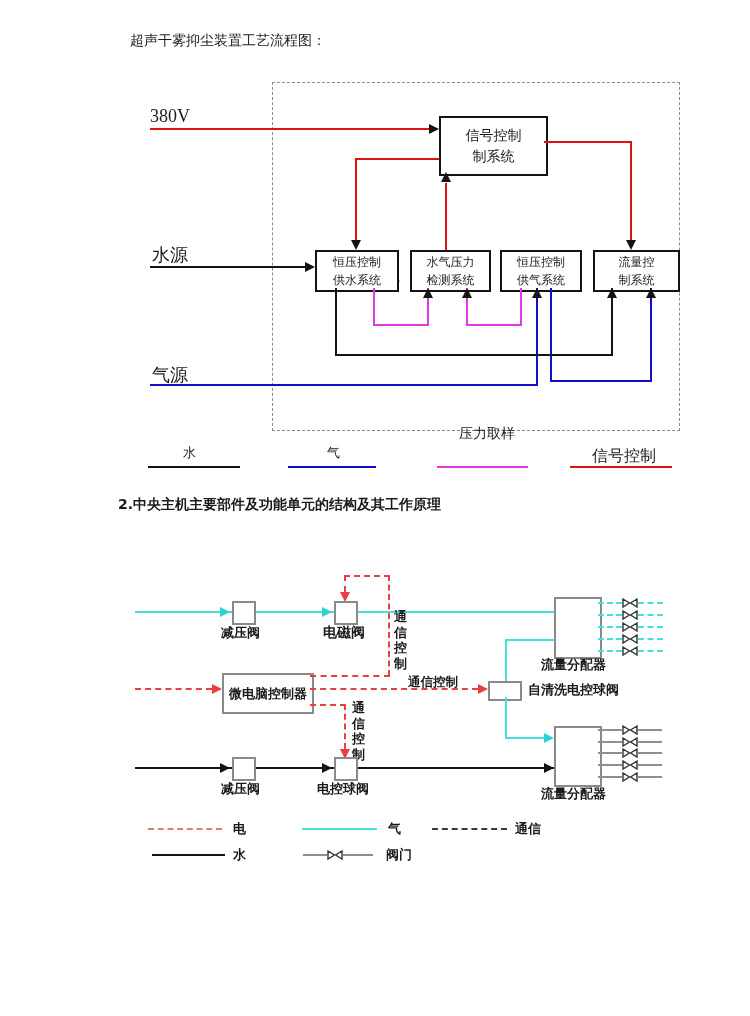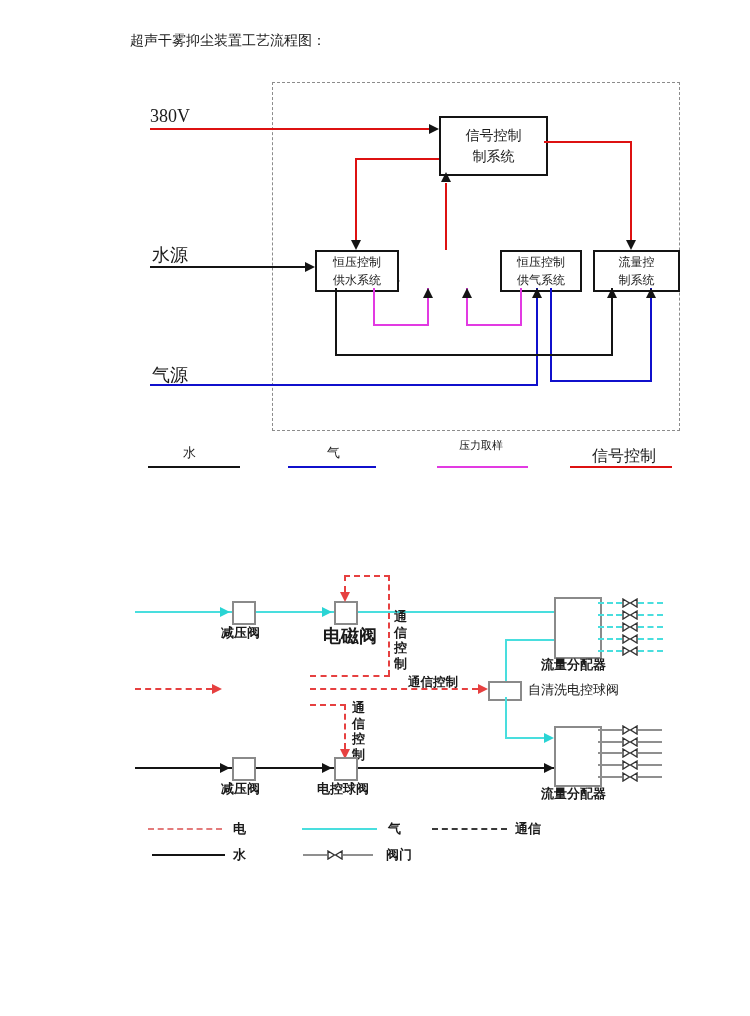--- a/index.html
+++ b/index.html
@@ -64,20 +64,22 @@
 
   <div class="hl c-red" style="left:544px;top:141px;width:88px;"></div>
   <div class="vl c-red" style="left:630px;top:141px;height:99px;"></div>
   <div class="ar ar-d" style="left:626px;top:240px;"></div>
 
   <div class="vl c-red" style="left:445px;top:183px;height:67px;"></div>
   <div class="ar ar-u" style="left:441px;top:172px;"></div>
 
   <div class="box1" style="left:315px;top:250px;width:80px;height:38px;">恒压控制
 供水系统</div>
+  <div class="box1" style="left:410px;top:250px;width:77px;height:38px;">水气压力
+检测系统</div>
   <div class="box1" style="left:500px;top:250px;width:78px;height:38px;">恒压控制
 供气系统</div>
   <div class="box1" style="left:593px;top:250px;width:83px;height:38px;">流量控
 制系统</div>
   <div class="txt serif" style="left:396px;top:268px;font-size:12px;">、</div>
 
   <div class="txt serif" style="left:152px;top:243px;font-size:18px;">水源</div>
   <div class="hl c-blk" style="left:150px;top:266px;width:155px;"></div>
   <div class="ar ar-r" style="left:305px;top:262px;"></div>
 
@@ -104,48 +106,50 @@
   <div class="vl c-mag" style="left:520px;top:288px;height:38px;"></div>
   <div class="hl c-mag" style="left:466px;top:324px;width:56px;"></div>
   <div class="vl c-mag" style="left:466px;top:288px;height:38px;"></div>
   <div class="ar ar-u" style="left:462px;top:288px;"></div>
 
   <div class="hl c-blk" style="left:148px;top:466px;width:92px;"></div>
   <div class="txt serif lg-label" style="left:183px;top:444px;">水</div>
   <div class="hl c-blu" style="left:288px;top:466px;width:88px;"></div>
   <div class="txt serif lg-label" style="left:327px;top:444px;">气</div>
   <div class="hl c-mag" style="left:437px;top:466px;width:91px;"></div>
-  <div class="txt serif" style="left:459px;top:438px;font-size:11px;">压力取样</div>
+  <div class="txt serif" style="left:459px;top:425px;font-size:14px;">压力取样</div>
   <div class="hl c-red" style="left:570px;top:466px;width:102px;"></div>
   <div class="txt serif" style="left:592px;top:446px;font-size:16px;">信号控制</div>
 
+  <div class="txt" style="left:118px;top:496px;font-size:14px;font-weight:bold;">2.中央主机主要部件及功能单元的结构及其工作原理</div>
 
   <div class="hl c-cyn" style="left:135px;top:611px;width:419px;"></div>
   <div class="ar ar-r ar-cyn" style="left:220px;top:607px;"></div>
   <div class="ar ar-r ar-cyn" style="left:322px;top:607px;"></div>
   <div class="gbox" style="left:232px;top:601px;width:20px;height:20px;"></div>
   <div class="gbox" style="left:334px;top:601px;width:20px;height:20px;"></div>
   <div class="txt" style="left:221px;top:624px;font-size:13px;font-weight:bold;">减压阀</div>
-  <div class="txt" style="left:323px;top:624px;font-size:18px;font-weight:bold;">电磁阀</div>
+  <div class="txt" style="left:323px;top:624px;font-size:14px;font-weight:bold;">电磁阀</div>
 
   <div class="hd d-red" style="left:344px;top:575px;width:46px;"></div>
   <div class="vd d-red" style="left:388px;top:575px;height:101px;"></div>
   <div class="vd d-red" style="left:344px;top:575px;height:17px;"></div>
   <div class="ar ar-d ar-red" style="left:340px;top:592px;"></div>
   <div class="vtext" style="left:394px;top:609px;">通信控制</div>
 
+  <div class="gbox" style="left:222px;top:673px;width:88px;height:37px;">微电脑控制器</div>
   <div class="hd d-red" style="left:135px;top:688px;width:77px;"></div>
   <div class="ar ar-r ar-red" style="left:212px;top:684px;"></div>
   <div class="hd d-red" style="left:310px;top:675px;width:80px;"></div>
 
   <div class="hd d-red" style="left:310px;top:688px;width:168px;"></div>
   <div class="txt" style="left:408px;top:674px;font-size:12.5px;font-weight:bold;">通信控制</div>
   <div class="ar ar-r ar-red" style="left:478px;top:684px;"></div>
   <div class="gbox" style="left:488px;top:681px;width:30px;height:16px;"></div>
-  <div class="txt" style="left:528px;top:681px;font-size:13px;font-weight:normal;">自清洗电控球阀</div>
+  <div class="txt" style="left:528px;top:681px;font-size:13px;font-weight:bold;">自清洗电控球阀</div>
 
   <div class="hd d-red" style="left:310px;top:704px;width:36px;"></div>
   <div class="vd d-red" style="left:344px;top:704px;height:45px;"></div>
   <div class="ar ar-d ar-red" style="left:340px;top:749px;"></div>
   <div class="vtext" style="left:352px;top:700px;">通信控制</div>
 
   <div class="hl c-blk" style="left:135px;top:767px;width:419px;"></div>
   <div class="ar ar-r" style="left:220px;top:763px;"></div>
   <div class="ar ar-r" style="left:322px;top:763px;"></div>
   <div class="gbox" style="left:232px;top:757px;width:20px;height:20px;"></div>

